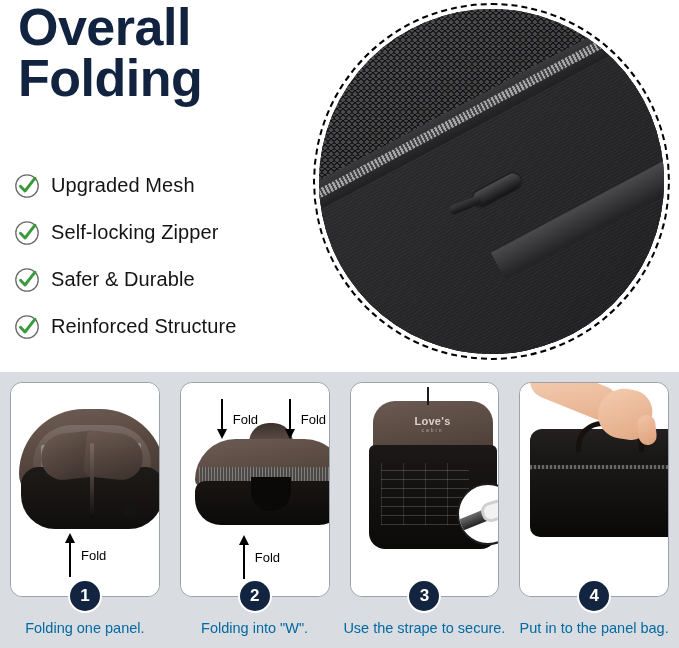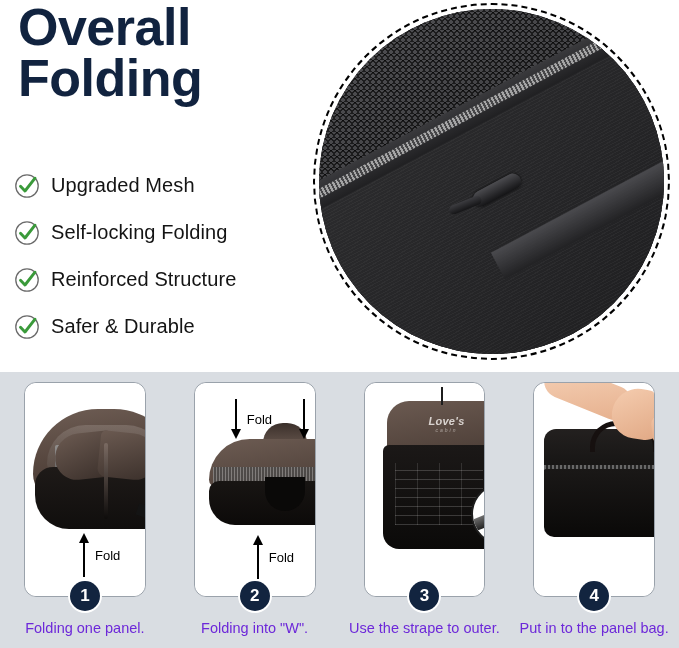--- a/index.html
+++ b/index.html
@@ -93,21 +93,21 @@
     position:absolute;left:0;top:372px;width:679px;height:276px;
     background:#d9dde2;
   }
   .cards{
     position:absolute;left:0;top:10px;width:679px;height:215px;
     display:flex;
   }
   .step-card{
     position:relative;
     flex:1 1 0;
-    margin:0 24px;
+    margin:0 10px;
     background:#ffffff;
     border:1px solid #9aa2ab;
     border-radius:12px;
     overflow:visible;
   }
   .card-clip{
     position:absolute;inset:0;border-radius:12px;overflow:hidden;
     background:#fff;
   }
   .badge{
@@ -117,21 +117,21 @@
     display:flex;align-items:center;justify-content:center;
     font-size:17px;font-weight:bold;
     box-shadow:0 0 0 2px #fff;
     z-index:5;
   }
   .captions{
     position:absolute;left:0;top:242px;width:679px;height:28px;display:flex;
   }
   .caption{
     flex:1 1 0;text-align:center;
-    font-size:14.5px;color:#6d28d9;
+    font-size:14.5px;color:#0369a1;
     line-height:28px;white-space:nowrap;
   }
 
   
   .fold-ann{position:absolute;display:flex;align-items:center;z-index:4;}
   .arrow-up,.arrow-down{position:relative;width:10px;}
   .arrow-up{height:44px;}
   .arrow-down{height:40px;}
   .arrow-up:before,.arrow-down:before{
     content:"";position:absolute;left:4px;width:2px;background:#000;
@@ -145,21 +145,21 @@
   }
   .arrow-down:after{
     content:"";position:absolute;left:0;bottom:0;
     border-left:5px solid transparent;border-right:5px solid transparent;
     border-top:10px solid #000;
   }
   .fold-text{font-size:13px;color:#000;margin-left:6px;white-space:nowrap;}
   .fold-text.above{margin-left:6px;}
 
   
-  .carrier{position:absolute;font-style:italic;}
+  .carrier{position:absolute;}
   .c1{left:8px;top:26px;width:146px;height:118px;}
   .dome{
     position:absolute;left:0;top:0;width:146px;height:92px;
     background:linear-gradient(170deg,#6f5e55 0%,#57473f 45%,#3b2f2a 100%);
     border-radius:72px 72px 30px 30px;
   }
   .dome:after{
     content:"";position:absolute;left:14px;top:16px;width:118px;height:48px;
     background:linear-gradient(180deg,#8d8079,#5d524b);
     border-radius:58px 58px 14px 14px;opacity:.55;
@@ -333,41 +333,41 @@
         <span class="feature-label">Upgraded Mesh</span>
       </div>
 
       <div class="feature-row">
         <span class="check-icon">
           <svg viewBox="0 0 26 26" width="26" height="26">
             <circle cx="13" cy="13" r="11.2" fill="none" stroke="#6b6b6b" stroke-width="1.3"></circle>
             <path d="M6.5 13.2 L11 18 L21 5.2" fill="none" stroke="#3a9a3a" stroke-width="2.9" stroke-linecap="round" stroke-linejoin="round"></path>
           </svg>
         </span>
-        <span class="feature-label">Self-locking Folding</span>
+        <span class="feature-label">Self-locking Zipper</span>
+      </div>
+
+      <div class="feature-row">
+        <span class="check-icon">
+          <svg viewBox="0 0 26 26" width="26" height="26">
+            <circle cx="13" cy="13" r="11.2" fill="none" stroke="#6b6b6b" stroke-width="1.3"></circle>
+            <path d="M6.5 13.2 L11 18 L21 5.2" fill="none" stroke="#3a9a3a" stroke-width="2.9" stroke-linecap="round" stroke-linejoin="round"></path>
+          </svg>
+        </span>
+        <span class="feature-label">Safer &amp; Durable</span>
       </div>
 
       <div class="feature-row">
         <span class="check-icon">
           <svg viewBox="0 0 26 26" width="26" height="26">
             <circle cx="13" cy="13" r="11.2" fill="none" stroke="#6b6b6b" stroke-width="1.3"></circle>
             <path d="M6.5 13.2 L11 18 L21 5.2" fill="none" stroke="#3a9a3a" stroke-width="2.9" stroke-linecap="round" stroke-linejoin="round"></path>
           </svg>
         </span>
         <span class="feature-label">Reinforced Structure</span>
-      </div>
-
-      <div class="feature-row">
-        <span class="check-icon">
-          <svg viewBox="0 0 26 26" width="26" height="26">
-            <circle cx="13" cy="13" r="11.2" fill="none" stroke="#6b6b6b" stroke-width="1.3"></circle>
-            <path d="M6.5 13.2 L11 18 L21 5.2" fill="none" stroke="#3a9a3a" stroke-width="2.9" stroke-linecap="round" stroke-linejoin="round"></path>
-          </svg>
-        </span>
-        <span class="feature-label">Safer &amp; Durable</span>
       </div>
 
     </div>
 
     <div class="photo-circle">
       <div class="photo-inner">
         <div class="mesh-area"></div>
         <div class="lower-panel"></div>
         <div class="zip-tape"></div>
         <div class="zip-teeth"></div>
@@ -466,19 +466,19 @@
           </div>
         </div>
         <div class="badge">4</div>
       </div>
 
     </div>
 
     <div class="captions">
       <div class="caption">Folding one panel.</div>
       <div class="caption">Folding into "W".</div>
-      <div class="caption">Use the strape to outer.</div>
+      <div class="caption">Use the strape to secure.</div>
       <div class="caption">Put in to the panel bag.</div>
     </div>
 
   </div>
 
 </div>
 
 </body></html>

